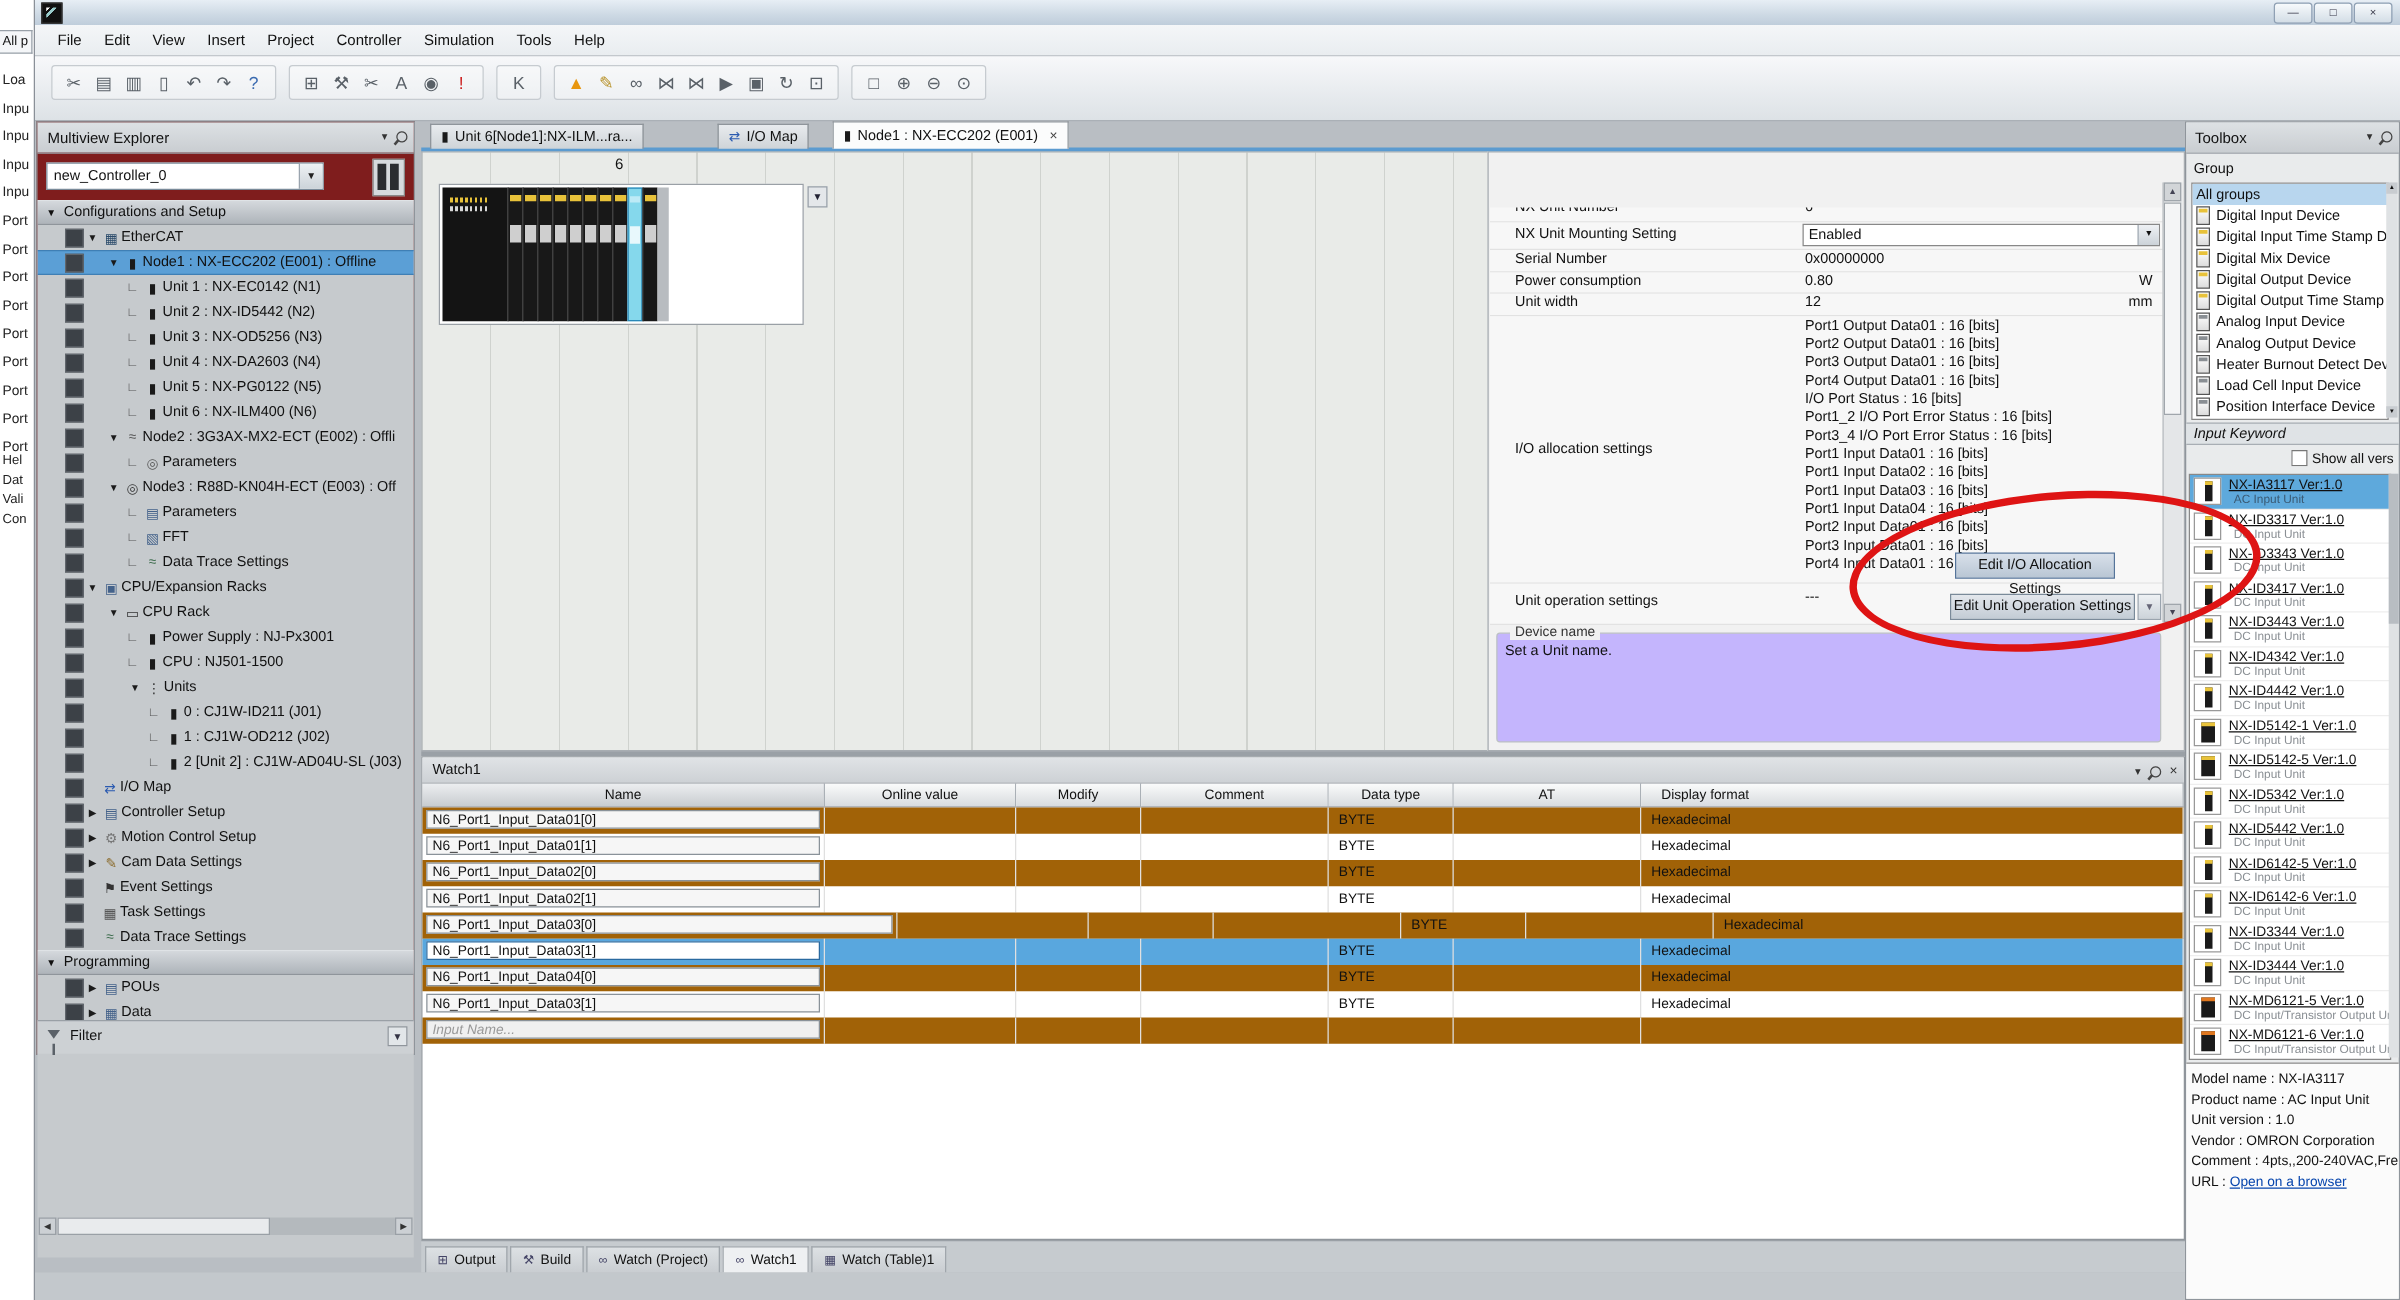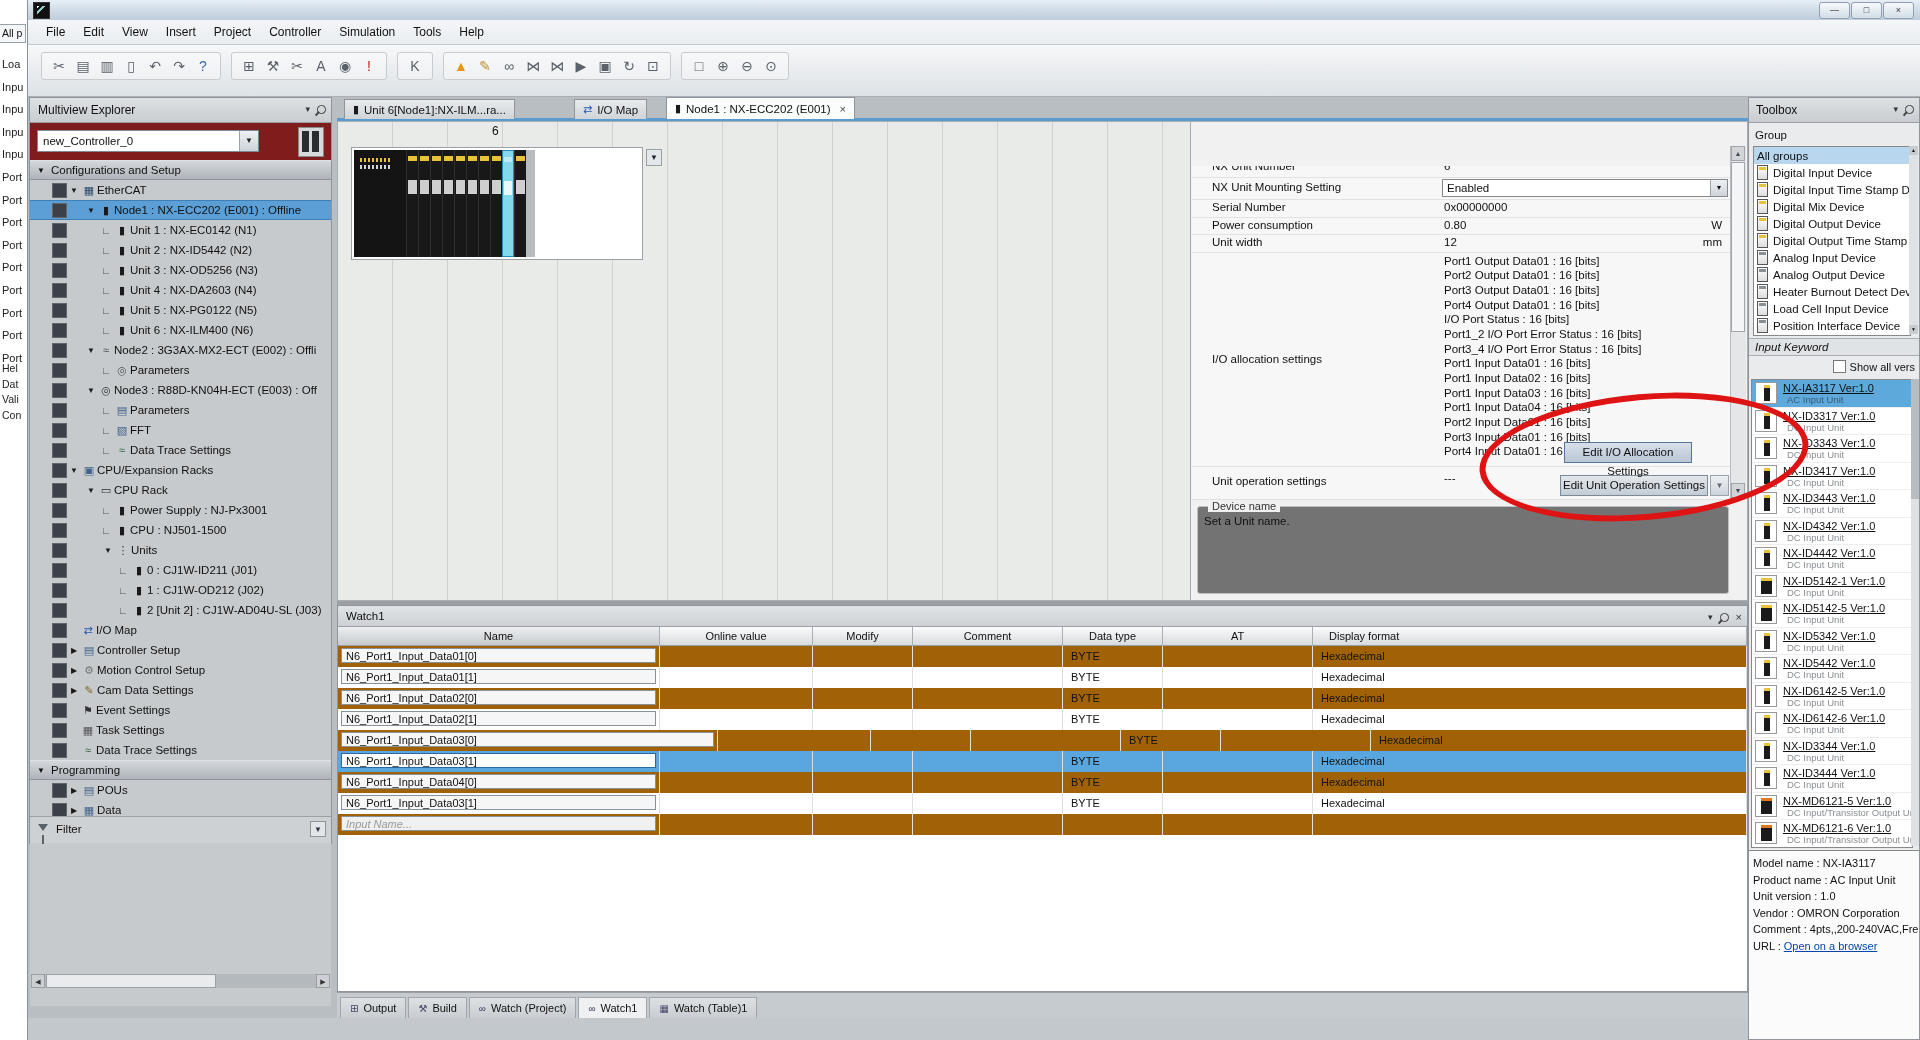--- a/index.html
+++ b/index.html
@@ -134,21 +134,21 @@
   .alloc{position:absolute;left:252px;top:2px;width:280px;}
   .aline{font-size:11.5px;height:14.7px;white-space:nowrap;}
   .sbtn{position:absolute;font-size:11.5px;text-align:center;border:1px solid #5e7purple;box-sizing:border-box;}
   .btn-io{left:372px;top:189px;width:128px;height:21px;background:linear-gradient(#d8e0ea,#b9c6d4);
     border:1px solid #55749a;line-height:19px;z-index:2;}
   .rop{height:32px;} .rop .sitem{top:8px;} .rop .sval{top:5px;}
   .btn-op{left:368px;top:8px;width:148px;height:21px;background:linear-gradient(#e3e7ec,#c3ccd5);
     border:1px solid #7a8a99;line-height:19px;}
   .ddmini{position:absolute;left:518px;top:8px;width:19px;height:21px;background:linear-gradient(#eef1f4,#ccd3d9);
     border:1px solid #9aa4ae;font-size:8px;line-height:19px;text-align:center;color:#667;box-sizing:border-box;}
-  .grpbox{position:absolute;left:6px;top:384px;width:530px;height:86px;background:#737373;
+  .grpbox{position:absolute;left:6px;top:384px;width:530px;height:86px;background:#c4b5fd;
     border:1px solid #bcc0c4;border-radius:3px;}
   .legend{position:absolute;left:10px;top:-7px;background:#f1f1f1;padding:0 4px;font-size:11px;color:#333;}
   .grptext{position:absolute;left:6px;top:8px;font-size:11.5px;}
   .sscroll{position:absolute;right:1px;top:24px;width:15px;height:352px;background:#e4e6e8;border-left:1px solid #b8bcc0;}
   .sscar{position:absolute;left:0;width:14px;height:15px;background:#d2d5d8;border:1px solid #a0a6ac;
     font-size:7px;text-align:center;line-height:13px;color:#445;box-sizing:border-box;}
   .ssthumb{position:absolute;left:0;top:16px;width:14px;height:170px;background:#f4f5f6;border:1px solid #a0a6ac;box-sizing:border-box;}
 
   .hsplit{left:337px;top:601px;width:1411px;height:4px;background:#9aa0a6;}
 

